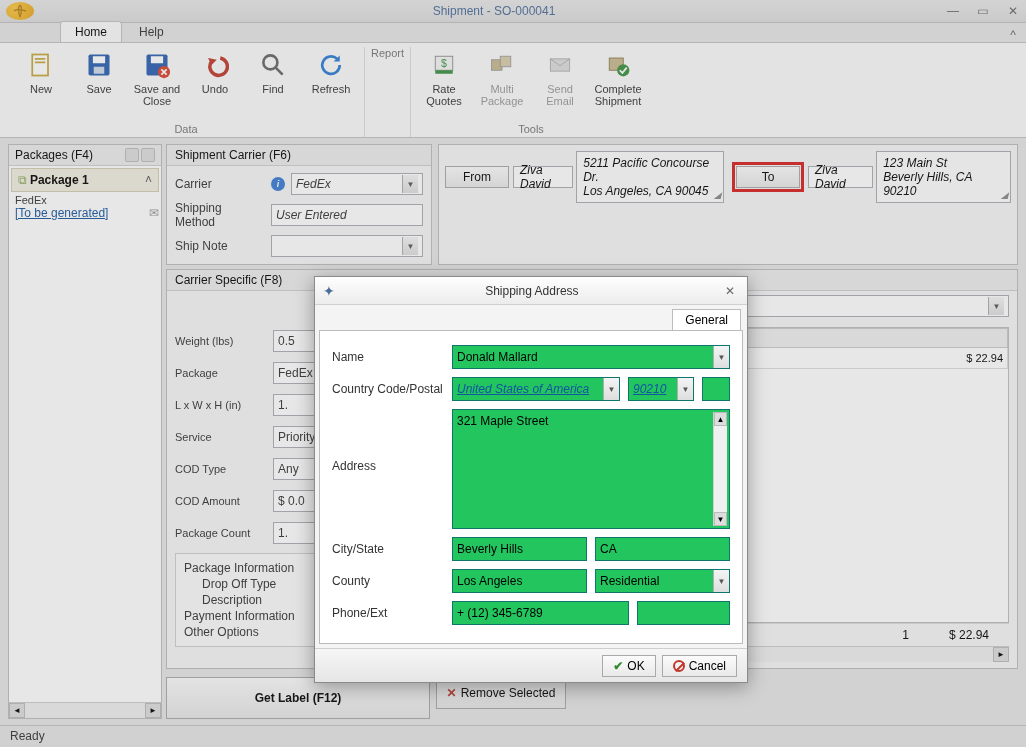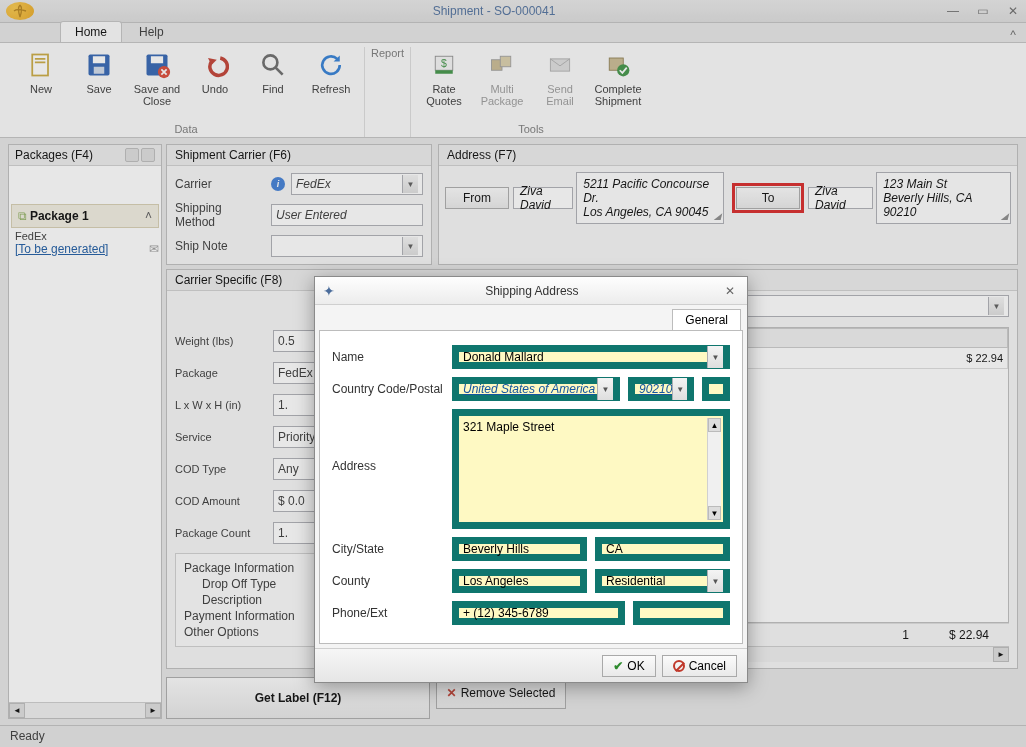--- a/index.html
+++ b/index.html
@@ -30,21 +30,21 @@
 .ribbon-label { font-size:11px; line-height:12px; white-space:pre-line;}
 .ribbon-group-label { font-size:11px; color:#777; padding-bottom:2px;}
 
 
 .workspace { position:absolute; top:138px; left:0; right:0; bottom:22px; padding:6px 8px; display:flex; gap:4px;}
 .left-pane { width:154px; border:1px solid #bcbcbc; background:#f6f6f6; display:flex; flex-direction:column;}
 .pane-header { background:#ececec; border-bottom:1px solid #cfcfcf; padding:3px 6px; display:flex; align-items:center; gap:4px;}
 .pkg-hdr-icons { margin-left:auto; display:flex; gap:2px;}
 .pkg-hdr-icons span{ width:14px;height:14px;background:#ddd;border:1px solid #bbb;border-radius:2px;}
 .package-list { flex:1; background:#fff; padding:2px; overflow:auto;}
-.package-item { background:#f1ede0; border:1px solid #d6ceb0; padding:4px 6px; margin-bottom:2px;margin-top:36px;}
+.package-item { background:#f1ede0; border:1px solid #d6ceb0; padding:4px 6px; margin-bottom:2px;}
 .package-item strong{ font-weight:bold;}
 .package-item .exp { float:right; color:#555; cursor:pointer;}
 .sub { font-size:11px; color:#333; padding-left:4px;}
 .sub a { color:#1455a0; text-decoration:underline; cursor:pointer;}
 .env-icon{ float:right; color:#999;}
 
 .right-pane { flex:1; display:flex; flex-direction:column; gap:4px; min-width:0;}
 
 .panel { border:1px solid #bcbcbc; background:#f6f6f6; }
 .panel .panel-title { padding:3px 8px; border-bottom:1px solid #cfcfcf; background:#ececec;}
@@ -111,21 +111,21 @@
 .modal { position:absolute; left:314px; top:276px; width:434px; background:#f4f4f4; border:1px solid #8a8a8a; box-shadow:0 4px 18px rgba(0,0,0,0.35);}
 .modal-title{ height:28px; display:flex; align-items:center; padding:0 8px; background:linear-gradient(#fefefe,#ececec); border-bottom:1px solid #cfcfcf;}
 .modal-title .mlogo{ color:#4a6c9b; font-size:14px; margin-right:8px;}
 .modal-title .mt-text{ flex:1; text-align:center; color:#333;}
 .modal-title .mclose{ color:#666; cursor:pointer; width:18px; text-align:center;}
 .modal-tabs{ display:flex; padding:4px 6px 0 6px; background:#f4f4f4;justify-content:flex-end;}
 .modal-tab{ padding:3px 12px; background:#fff; border:1px solid #bcbcbc; border-bottom:none;}
 .modal-body{ background:#fff; border:1px solid #bcbcbc; margin:0 4px 4px 4px; padding:10px 12px 14px 12px;}
 .mrow{ display:flex; align-items:center; gap:8px; padding:4px 0;}
 .mrow label{ width:112px; color:#333;}
-.m-input, .m-combo, .m-textarea { border:7px solid #0f766e; background:#fef9c3; height:24px; padding:0 4px; display:flex; align-items:center; flex:1;}
+.m-input, .m-combo, .m-textarea { border:1px solid #0f766e; background:#22c55e; height:24px; padding:0 4px; display:flex; align-items:center; flex:1;}
 .m-combo{ position:relative;}
 .m-combo .dd{ width:16px; height:22px; border-left:1px solid #abadb3; background:linear-gradient(#f4f4f4,#dedede); display:flex;align-items:center;justify-content:center;font-size:8px;color:#555; margin-right:-4px;}
 .m-link{ color:#1455a0; text-decoration:underline; flex:1;font-style:italic;}
 .m-textarea{ height:120px; align-items:flex-start; padding:4px; position:relative;}
 .m-small{ width:66px; flex:none;}
 .m-tiny{ width:28px; flex:none;}
 .m-half{ flex:1;}
 .modal-footer{ height:34px; background:linear-gradient(#f6f6f6,#e6e6e6); border-top:1px solid #cfcfcf; display:flex; align-items:center; justify-content:flex-end; gap:6px; padding:0 10px;}
 .m-btn{ height:22px; padding:0 10px; border:1px solid #a9a9a9; background:linear-gradient(#fbfbfb,#e9e9e9); display:flex;align-items:center;gap:4px;cursor:pointer;}
 .ok-icon{ color:#2e8b2e; font-weight:bold;}
@@ -325,21 +325,20 @@
             <label>Ship Note</label>
             <div class="combo">
                 <span></span>
                 <span class="dd">▼</span>
               </div>
           </div>
         </div>
       </div>
 
       <div class="panel">
-        <div class="panel-title">Address (F7)</div>
         <div class="addr-body">
           <div class="addr-col">
             <div class="addr-top">
               <div class="btn-pill">From</div>
               <div class="name-box">Ziva David</div>
             </div>
             <div class="addr-block"><span style="white-space:pre-line">5211 Pacific Concourse Dr.
 Los Angeles, CA 90045</span><span class="corner">◢</span></div>
           </div>
           <div class="addr-col">

